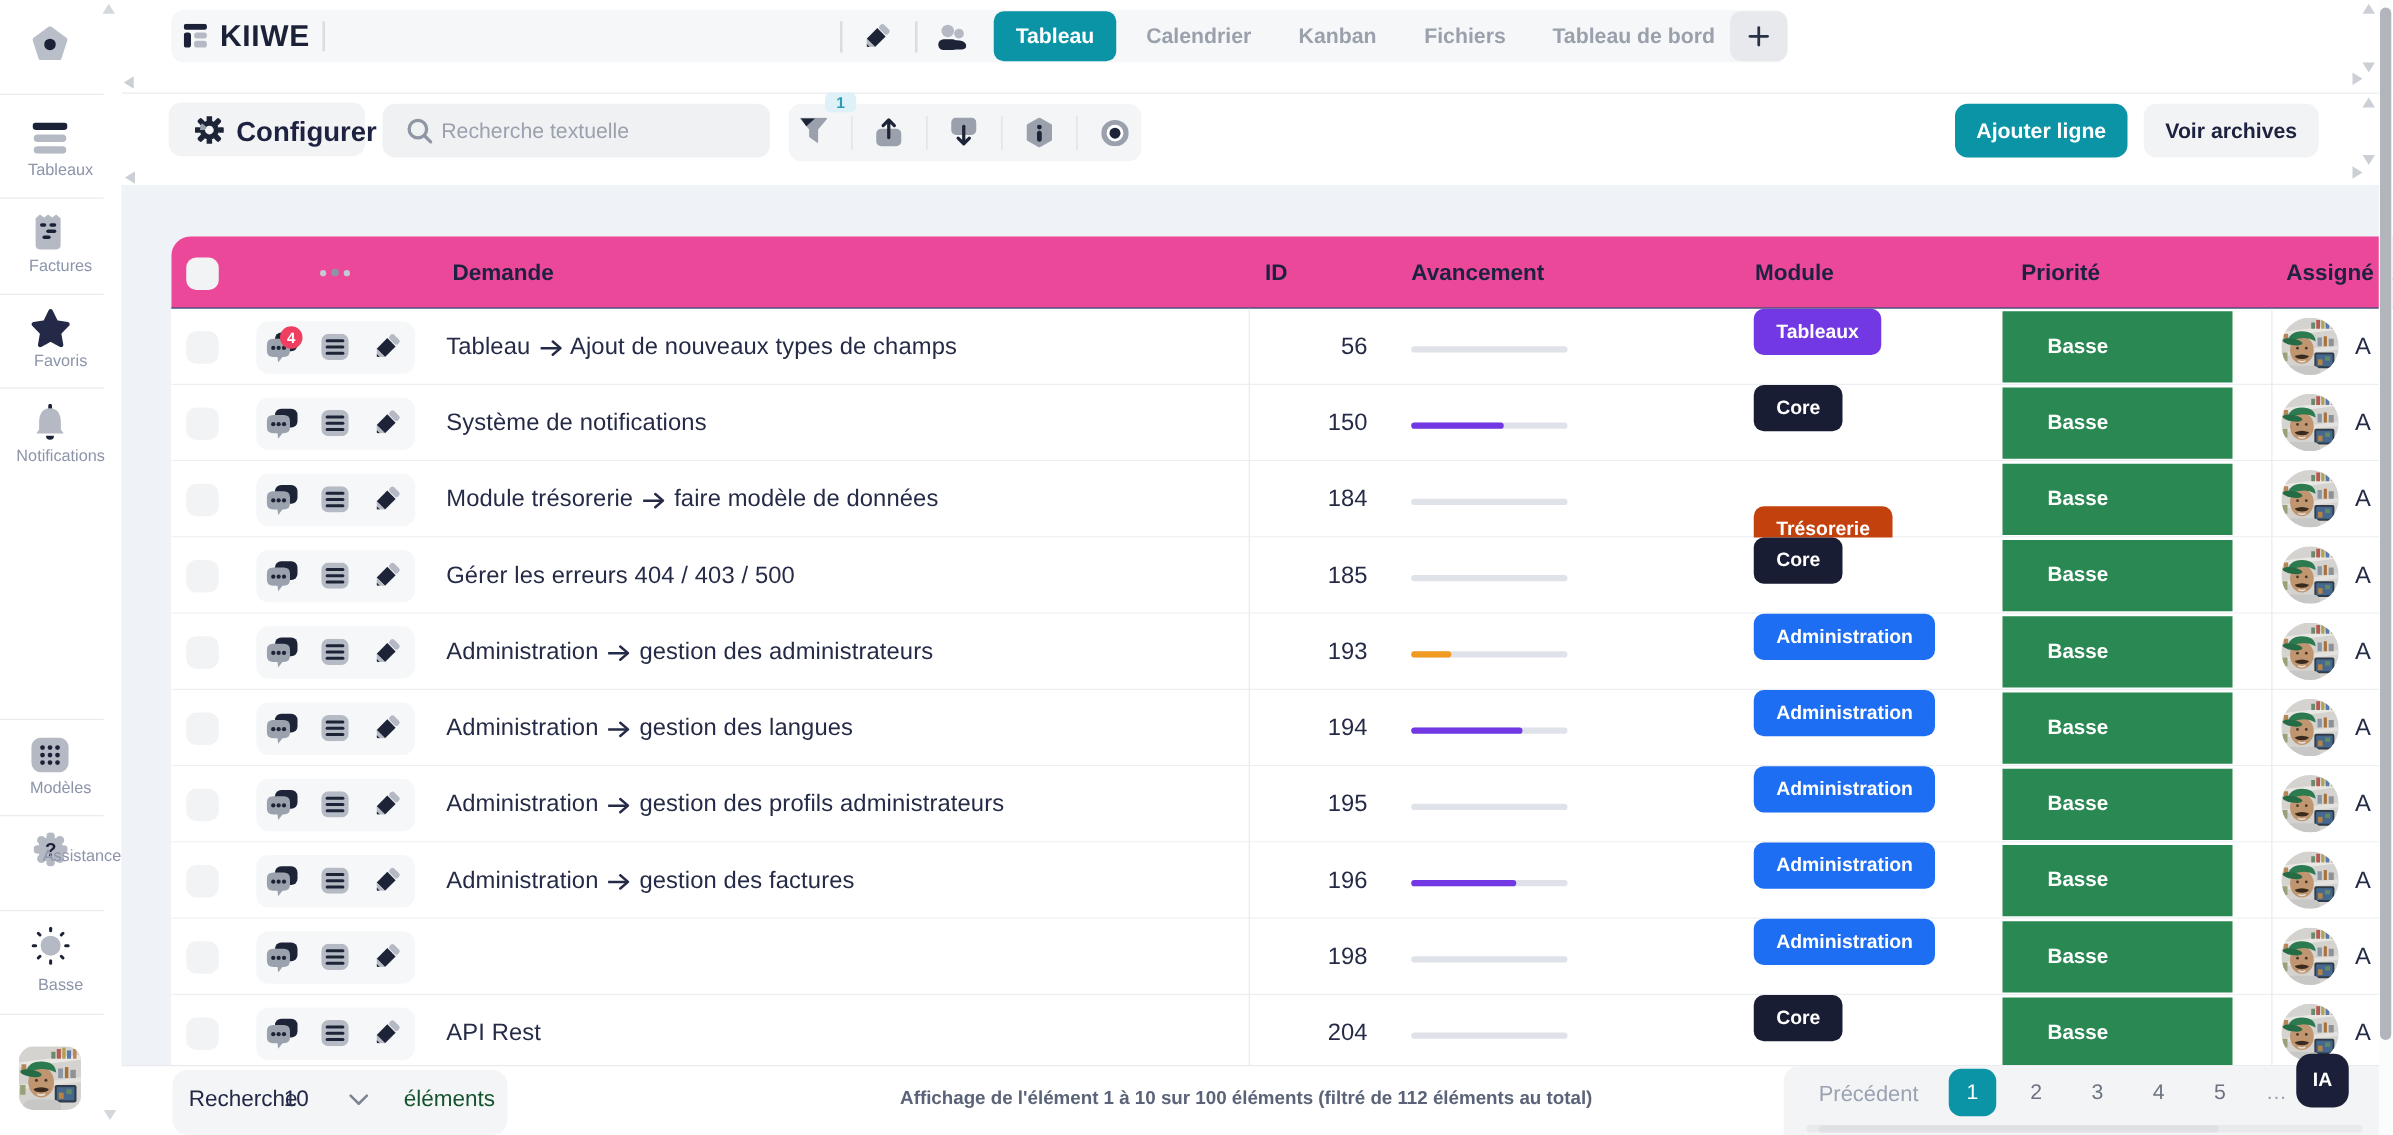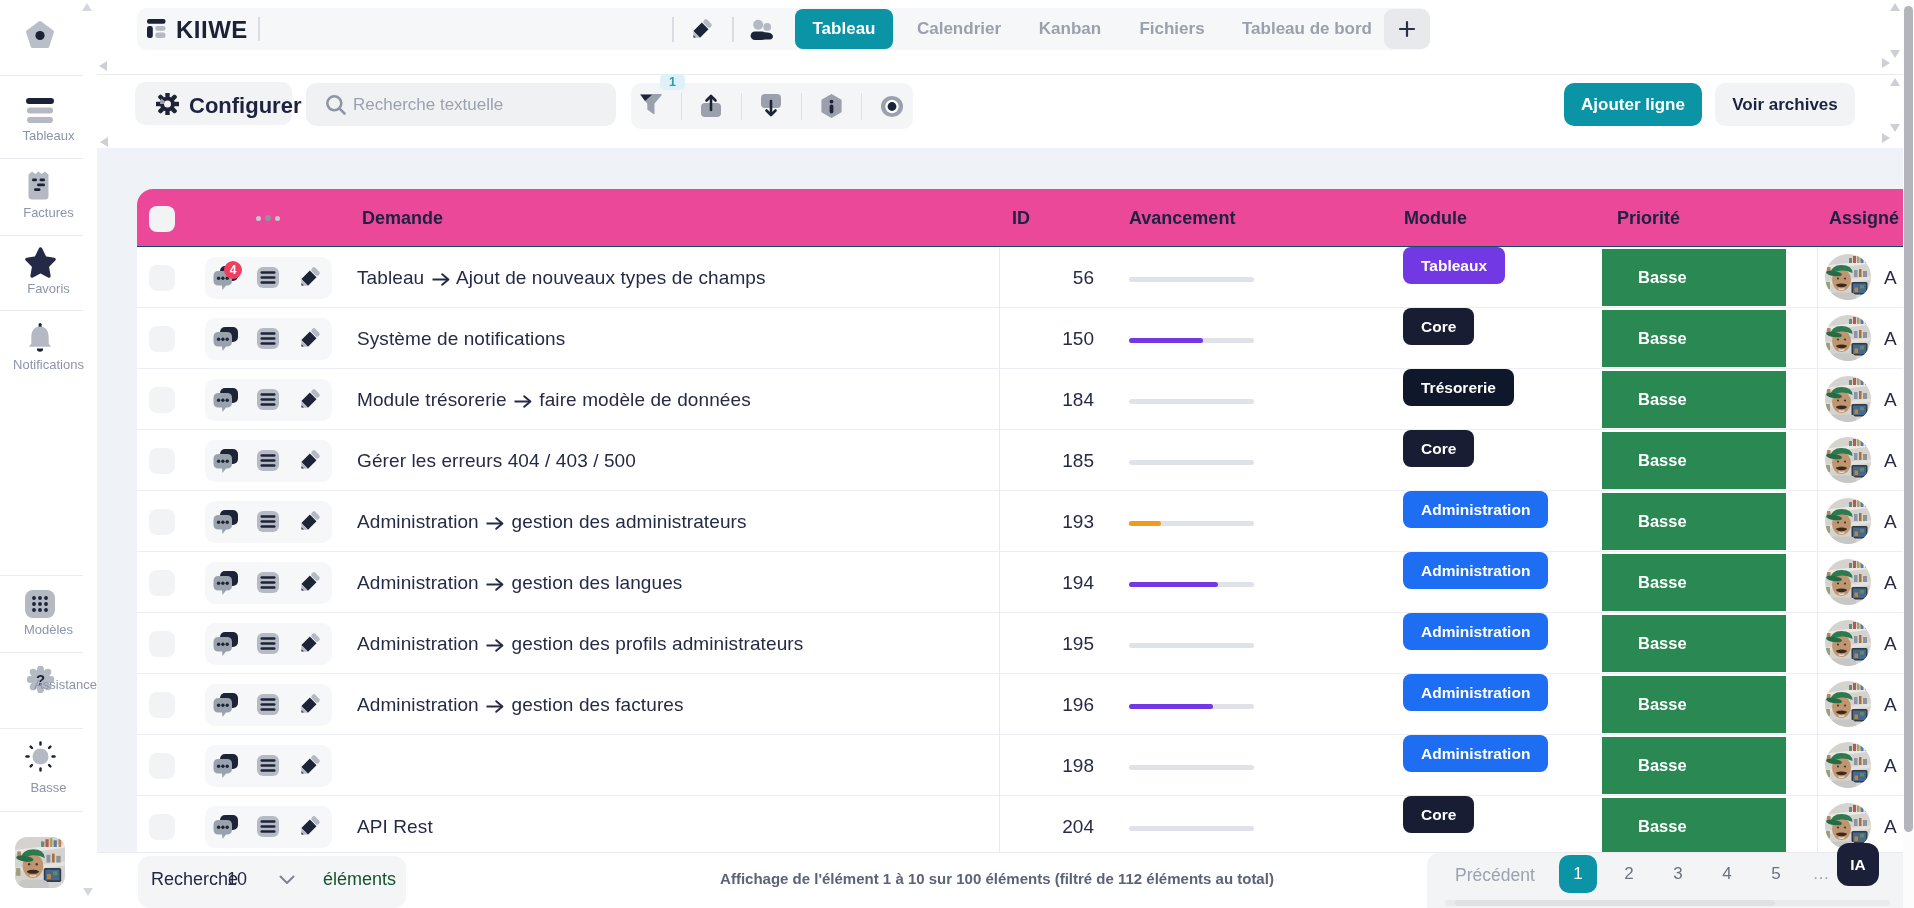--- a/index.html
+++ b/index.html
@@ -140,21 +140,21 @@
           </svg>
       </div>
       <span class="dtext">Module trésorerie <svg style="vertical-align:-2.5px;margin:0 1px;" width="20" height="15" viewBox="0 0 20 15">
             <line x1="1.5" y1="7.5" x2="16.5" y2="7.5" stroke="#252b47" stroke-width="2"></line>
             <polyline points="11.2,2.2 17.4,7.5 11.2,12.8" fill="none" stroke="#252b47" stroke-width="2" stroke-linejoin="round" stroke-linecap="round"></polyline>
           </svg> faire modèle de données</span>
       <div class="vline1"></div>
       <div class="vline2"></div>
       <span class="idtext">184</span>
       <div class="bar" style="top:30px;"></div>
-      <div class="pill" style="background:#0f172a;">Trésorerie</div>
+      <div class="pill" style="background:#c2410c;margin-top:36px;">Trésorerie</div>
       <div class="prio">Basse</div>
       <div class="avwrap" style="top:7px;"><svg width="46" height="46" viewBox="0 0 46 46">
             <use href="#avatar"></use>
           </svg></div>
       <span class="atext">A</span>
     </div>
     <div class="row" style="top:241px;">
       <div class="cb" style="top:18px;"></div>
       <div class="icongrp" style="top:10px;">
         <svg class="abs" style="left:8px;top:8px;" width="26" height="26" viewBox="0 0 26 26">

